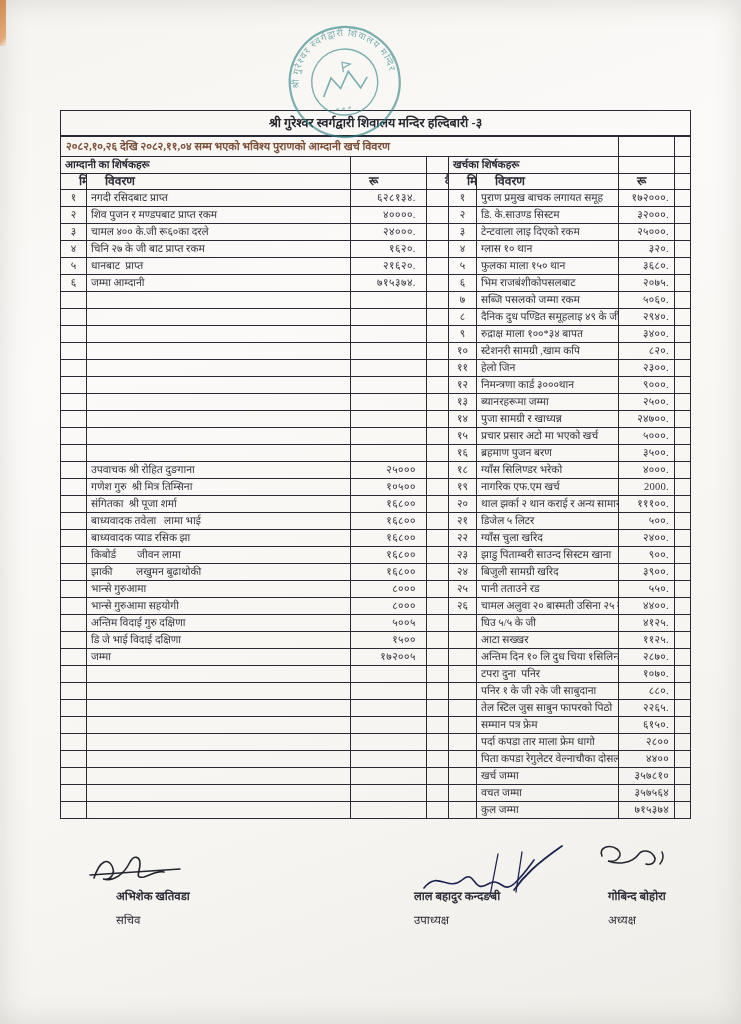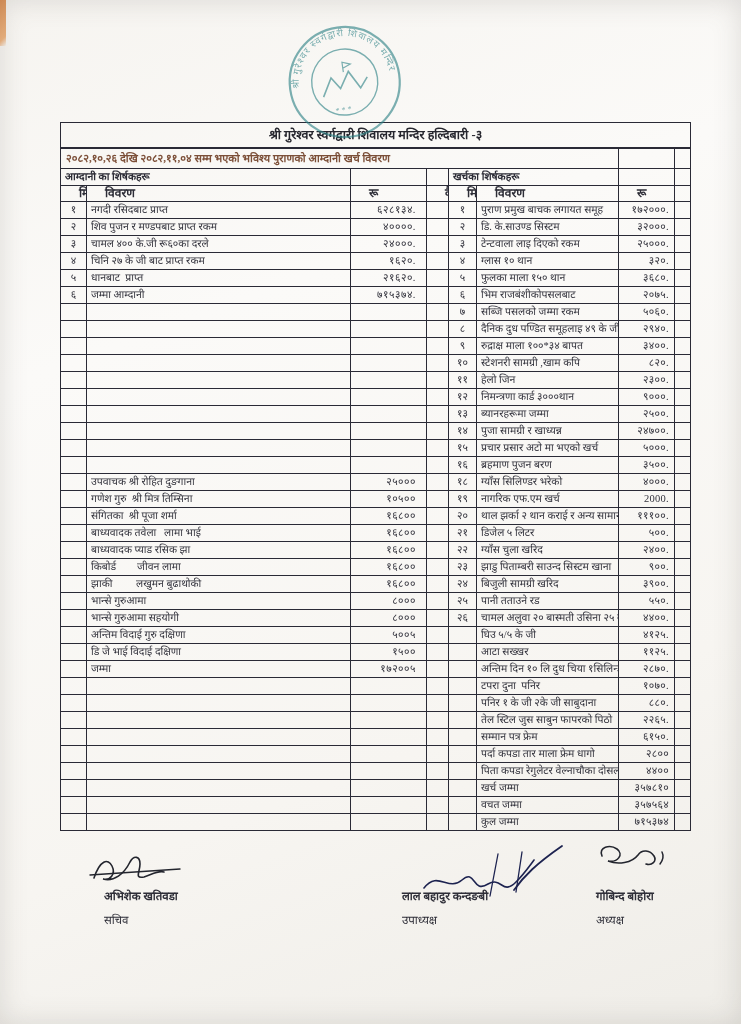--- a/index.html
+++ b/index.html
@@ -20,21 +20,20 @@
   .corner-fold{
     position:absolute;left:0;top:0;width:6px;height:46px;
     background:linear-gradient(135deg,#c97a3c,#e0a067 80%,transparent);
     opacity:.85;
   }
   table.ledger{
     position:absolute;left:60px;top:110px;
     width:630px;
     border-collapse:collapse;
     table-layout:fixed;
-    margin-top:12px;
   }
   .ledger td{
     border:1px solid #2a2a36;
     font-size:10.5px;
     line-height:1.15;
     height:16px;
     padding:0 2px;
     overflow:hidden;
     white-space:nowrap;
     color:#33333d;
@@ -55,21 +54,21 @@
   .ledger td.sn{text-align:center;padding:0;}
   .ledger td.desc{text-align:left;padding-left:4px;white-space:pre;}
   .ledger td.amt{text-align:right;padding-right:10px;letter-spacing:.5px;}
   .ledger td.amt2{text-align:right;padding-right:5px;letter-spacing:.3px;}
   .stamp{
     position:absolute;left:272px;top:18px;width:146px;height:126px;
     opacity:.62;pointer-events:none;z-index:5;
     filter:blur(.3px);
   }
   .stamp text{font-family:"Liberation Serif","DejaVu Serif",serif;}
-  .sig-block{position:absolute;z-index:4;}
+  .sig-block{position:absolute;z-index:4;margin-left:12px;}
   .sig-name{font-size:11.5px;font-weight:bold;color:#2e2e38;}
   .sig-role{font-size:11.5px;font-weight:normal;color:#2e2e38;margin-top:9px;}
   .sig-ink{position:absolute;pointer-events:none;}
 </style>
 </head>
 <body>
 
 <div class="page">
 
   <div class="corner-fold"></div>

